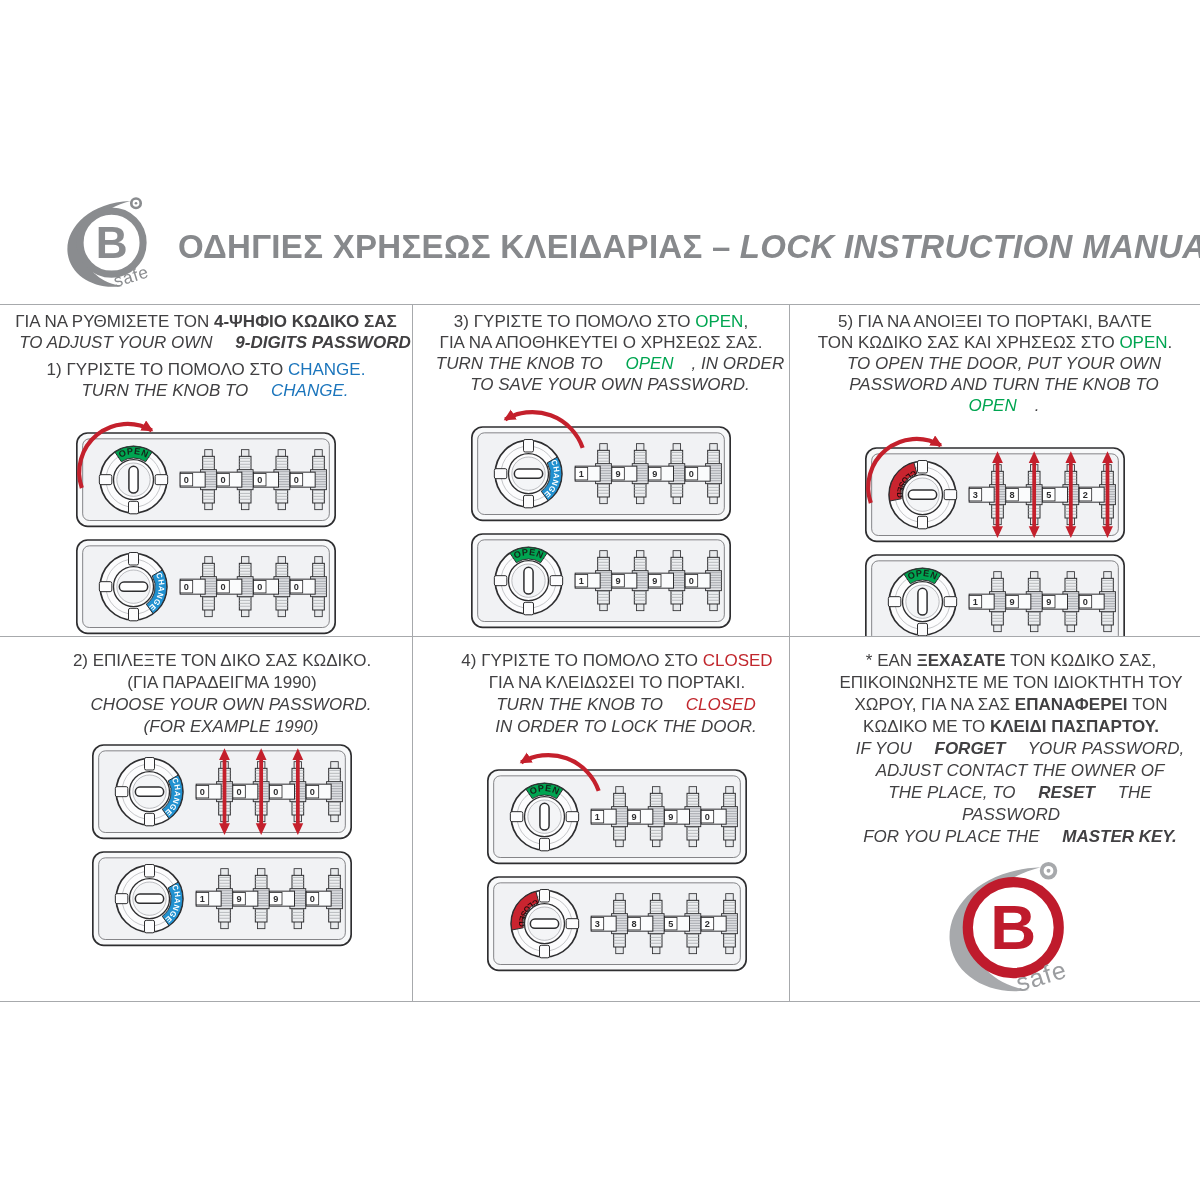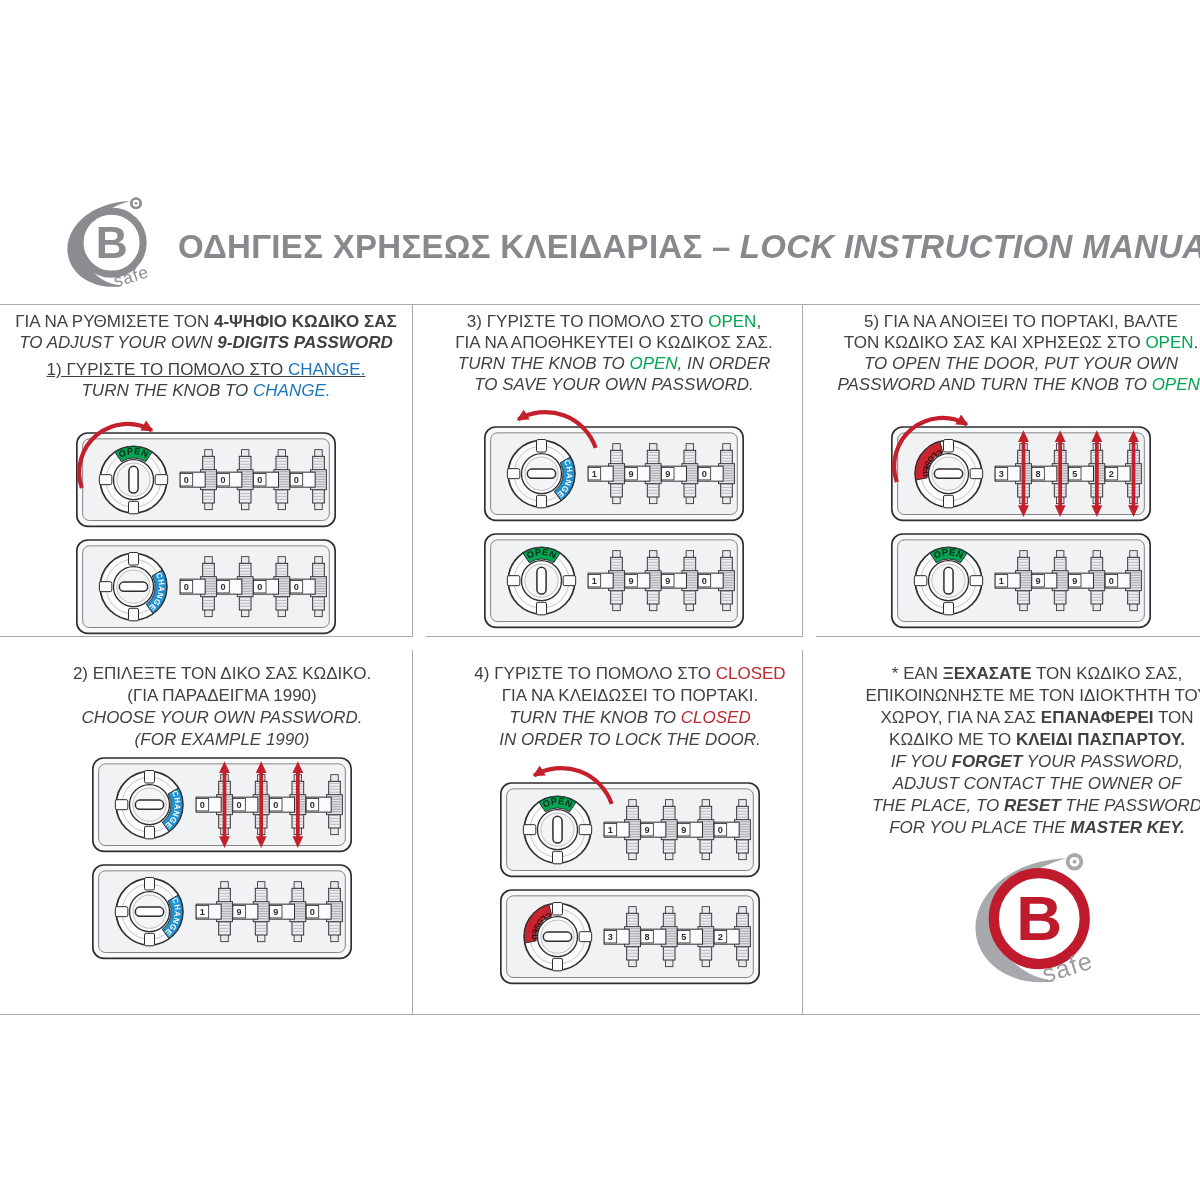--- a/index.html
+++ b/index.html
@@ -6,31 +6,31 @@
   body{
     width:1200px;height:1200px;position:relative;background:#ffffff;
     font-family:"Liberation Sans", sans-serif;color:#414042;
   }
   .header{position:absolute;left:58px;top:192px;height:110px;display:flex;align-items:center;gap:16px;}
   .title{font-size:33px;font-weight:bold;color:#87898c;letter-spacing:.3px;white-space:nowrap;}
   .title .it{font-style:italic;margin-left:9px;}
   .grid{
     position:absolute;left:0;top:304px;width:1200px;
     display:grid;grid-template-columns:413px 377px 410px;grid-template-rows:332px 364px;
-    border-top:1px solid #a7a9ac;border-bottom:1px solid #a7a9ac;box-sizing:content-box;gap:13px;
+    border-top:1px solid #a7a9ac;border-bottom:1px solid #a7a9ac;box-sizing:content-box;
   }
   .cell{overflow:hidden;text-align:center;padding-top:6px;box-sizing:border-box;}
   .cell.c0,.cell.c1{border-right:1px solid #a7a9ac;}
   .cell.r0{border-bottom:1px solid #a7a9ac;}
   .cell.r1{padding-top:13px;padding-left:32px;}
   .panel-text{font-size:17px;line-height:21px;font-weight:normal;}
   .cell.r1 .panel-text{line-height:22px;}
   .line .b{font-weight:bold;}
-  .line .i{font-style:italic;}
-  .line.gap{margin-top:6px;text-decoration:underline;}
+  .line .i{font-style:italic;margin-left:18px;}
+  .line.gap{margin-top:6px;}
   .locks svg{display:block;margin:2px auto;}
   .logo-wrap{margin-top:8px;}
 </style>
 </head>
 <body>
 
 <div class="header">
   <span id="header-logo"><svg viewBox="0 0 132 132" width="104" height="104">
         <path d="M 92,10 C 40,12 10,44 12,74 C 14,104 46,124 82,118 C 50,114 31,92 31,66 C 31,41 56,20 92,10 Z" fill="#8a8c8f"></path>
         <circle cx="99" cy="13" r="6" fill="none" stroke="#8a8c8f" stroke-width="3.4"></circle>
@@ -324,21 +324,21 @@
           <line x1="300.5" y1="102.5" x2="319.5" y2="102.5" stroke="#84878c" stroke-width="0.8"></line>
           <rect x="276" y="85" width="30" height="18" fill="#fafbfc" stroke="#2e2e30" stroke-width="1.2"></rect>
           <rect x="276" y="86.5" width="15" height="15" fill="#ffffff" stroke="#2e2e30" stroke-width="1"></rect>
           <text x="283.5" y="98.5" font-size="11" font-weight="bold" fill="#2e2e30" text-anchor="middle">0</text>
         </svg>
       </div>
     </div>
   <div class="cell c1 r0">
       <div class="panel-text">
         <div class="line"><span>3) ΓΥΡΙΣΤΕ ΤΟ ΠΟΜΟΛΟ ΣΤΟ </span><span style="color: rgb(0, 165, 81);">OPEN</span><span>,</span></div>
-        <div class="line"><span>ΓΙΑ ΝΑ ΑΠΟΘΗΚΕΥΤΕΙ Ο ΚΩΔΙΚΟΣ ΣΑΣ.</span></div>
+        <div class="line"><span>ΓΙΑ ΝΑ ΑΠΟΘΗΚΕΥΤΕΙ Ο ΧΡΗΣΕΩΣ ΣΑΣ.</span></div>
         <div class="line"><span class="i">TURN THE KNOB TO </span><span class="i" style="color: rgb(0, 165, 81);">OPEN</span><span class="i">, IN ORDER</span></div>
         <div class="line"><span class="i">TO SAVE YOUR OWN PASSWORD.</span></div>
       </div>
       <div class="locks">
         <svg viewBox="0 2 350 156" width="292" height="130">
           <defs>
             <marker id="ah2" markerUnits="userSpaceOnUse" markerWidth="18" markerHeight="16" refX="12" refY="7" orient="auto">
               <path d="M0,0 L14,7 L0,14 Z" fill="#c4202c"></path>
             </marker>
             <path id="tp2" d="M 114.41377481542538 78.75 A 30.5 30.5 0 0 1 105.92745019492043 118.6750183284359" fill="none"></path>

